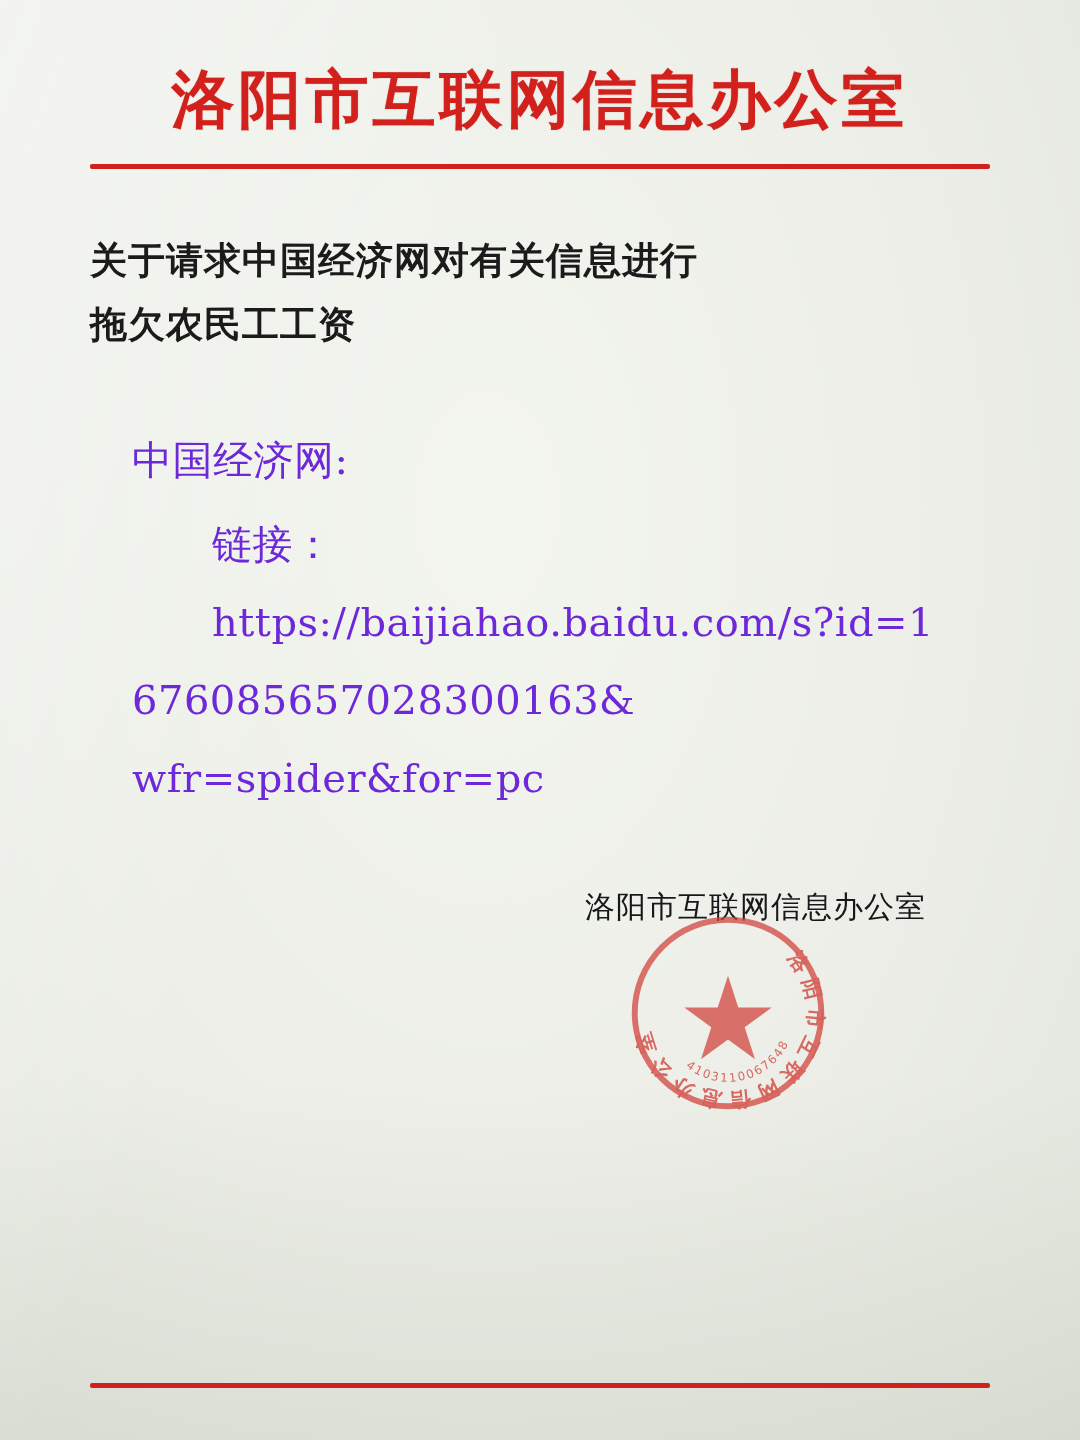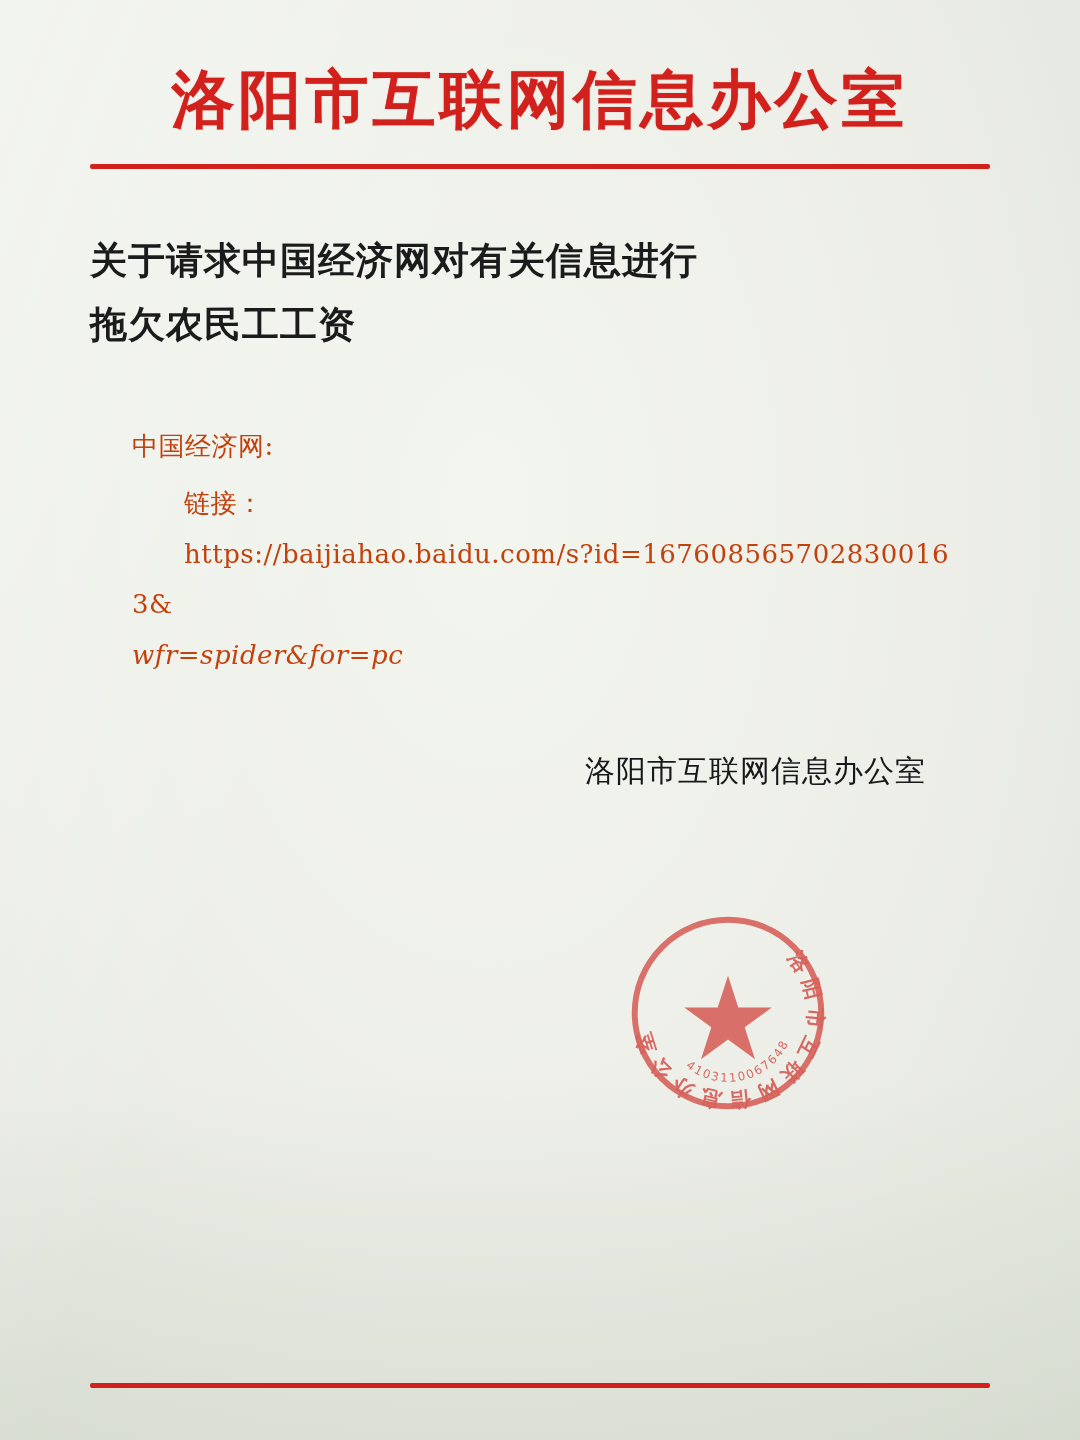--- a/index.html
+++ b/index.html
@@ -71,22 +71,22 @@
     line-height: 1.72;
     letter-spacing: 1px;
   }
   .doc-title .line2 {
     display: block;
   }
 
   
   .body-block {
     margin-top: 64px;
-    font-size: 26px;
-    color: #c2410c;
+    font-size: 40px;
+    color: #6d28d9;
     line-height: 1.96;
     letter-spacing: 0.5px;
     padding: 0 38px 0 42px;
   }
   .addressee {
     margin-bottom: 6px;
   }
   .para {
     text-indent: 2em;
     text-align: justify;
@@ -96,21 +96,20 @@
     margin-top: 2px;
   }
   .link-url {
     text-indent: 2em;
     word-break: break-all;
     line-height: 1.95;
   }
   .link-url .cont {
     display: block;
     text-indent: 0;
-    font-style: italic;
   }
 
   
   .signature {
     margin-top: 58px;
     text-align: right;
     padding-right: 64px;
     font-size: 30px;
     color: #18181a;
     line-height: 2.1;

